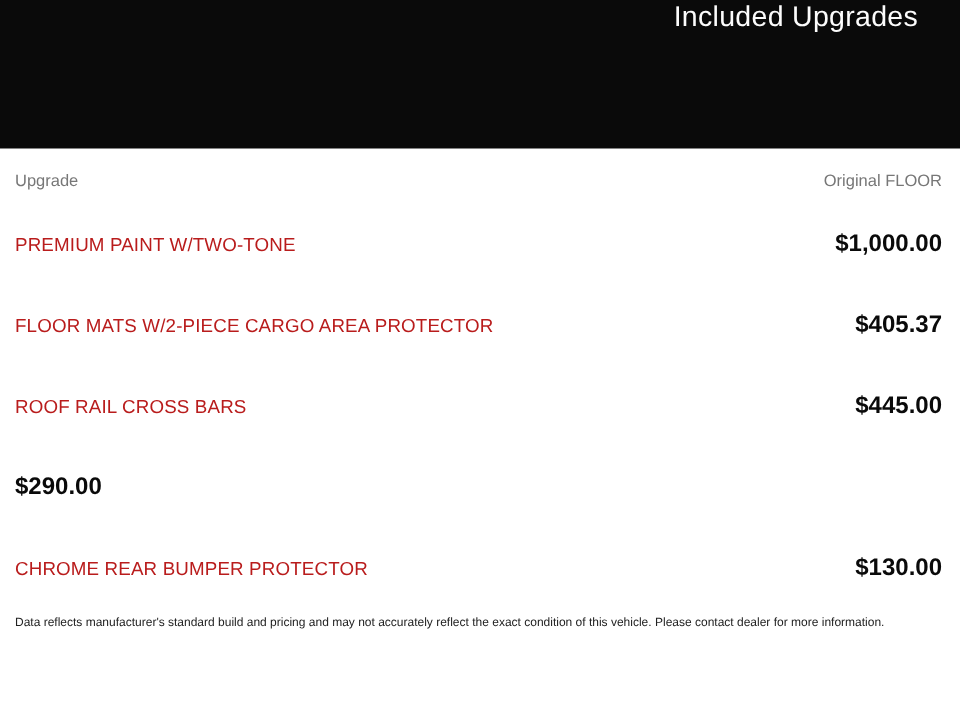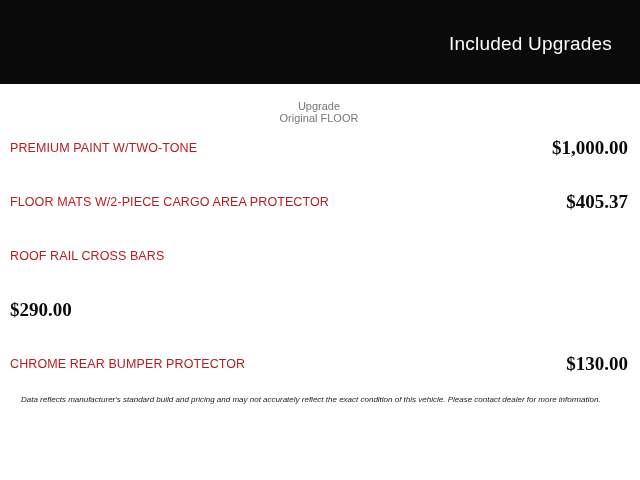--- a/index.html
+++ b/index.html
@@ -8,24 +8,24 @@
   }
   body {
     width: 640px;
     height: 480px;
     background: #ffffff;
     font-family: "Liberation Sans", sans-serif;
     overflow: hidden;
     position: relative;
   }
   .header {
-    height: 84px;
+    height: 99px;
     background: #0a0a0a;
     display: flex;
-    align-items: center;
+    align-items: flex-start;
     justify-content: flex-end;
     padding-right: 28px;
     box-sizing: border-box;
   }
   .header-title {
     color: #fcfcfc;
     font-size: 19px;
     font-weight: 400;
     letter-spacing: 0.2px;
     line-height: 1;
@@ -35,21 +35,20 @@
     padding: 0 12px 0 10px;
     box-sizing: border-box;
   }
   .col-labels {
     margin-top: 16px;
     display: flex;
     align-items: center;
     justify-content: space-between;
     line-height: 12px;
     height: 12px;
-    flex-direction: column;
   }
   .col-label {
     font-size: 11px;
     color: #777777;
     font-weight: 400;
   }
   .rows {
     margin-top: 9px;
   }
   .row {
@@ -60,35 +59,32 @@
   }
   .upgrade-name {
     font-size: 12.5px;
     color: #b91c1c;
     font-weight: 400;
     letter-spacing: 0.1px;
     text-transform: uppercase;
     white-space: nowrap;
   }
   .upgrade-price {
-    font-size: 19px;
+    font-size: 16px;
     color: #0a0a0a;
     font-weight: 700;
     white-space: nowrap;
-    font-family: Liberation Serif, serif;
   }
   .disclaimer {
     margin-top: 3px;
     padding: 0 12px 0 10px;
     font-size: 8px;
-    font-style: italic;
     color: #222222;
     line-height: 12px;
     white-space: nowrap;
-    margin-left: 11px;
   }
 </style>
 </head>
 <body>
 
 <div class="header">
   <div class="header-title">Included Upgrades</div>
 </div>
 
 <div class="table">
@@ -101,20 +97,21 @@
     <div class="row">
       <span class="upgrade-name">PREMIUM PAINT W/TWO-TONE</span>
       <span class="upgrade-price">$1,000.00</span>
     </div>
     <div class="row">
       <span class="upgrade-name">FLOOR MATS W/2-PIECE CARGO AREA PROTECTOR</span>
       <span class="upgrade-price">$405.37</span>
     </div>
     <div class="row">
       <span class="upgrade-name">ROOF RAIL CROSS BARS</span>
+      <span class="upgrade-price">$445.00</span>
     </div>
     <div class="row">
       <span class="upgrade-price">$290.00</span>
     </div>
     <div class="row">
       <span class="upgrade-name">CHROME REAR BUMPER PROTECTOR</span>
       <span class="upgrade-price">$130.00</span>
     </div>
   </div>
 </div>

